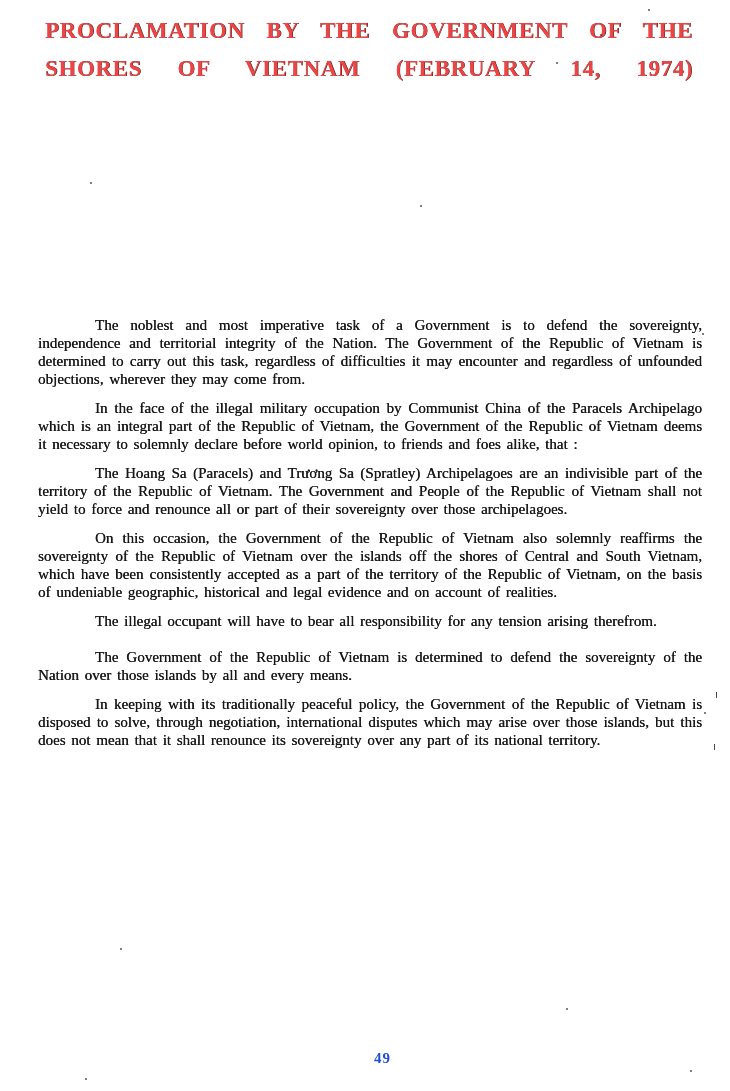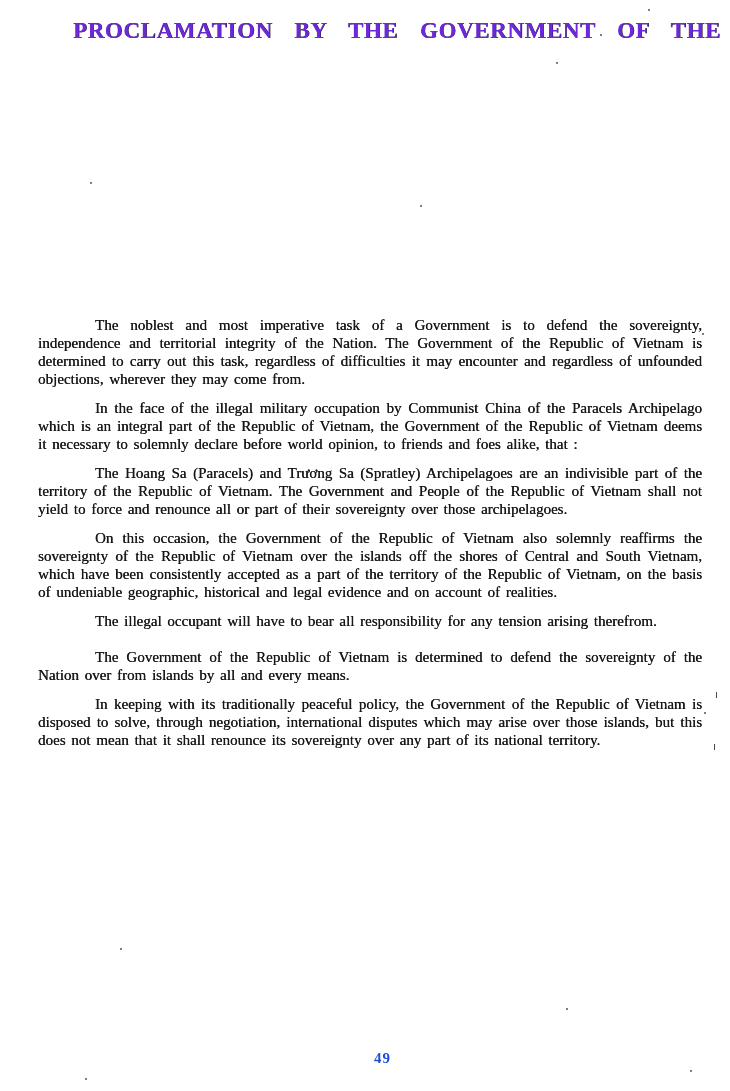--- a/index.html
+++ b/index.html
@@ -14,23 +14,22 @@
   }
   .title-block {
     position: absolute;
     left: 45px;
     top: 12px;
     width: 648px;
     font-weight: 700;
     font-size: 23px;
     line-height: 38px;
     letter-spacing: 0.6px;
-    color: #6d28d9;
+    color: #ef4444;
     text-shadow: 0.4px 0.3px 0 #1a1a1a;
-    margin-left: 28px;
   }
   .title-line {
     text-align: justify;
     text-align-last: justify;
     -moz-text-align-last: justify;
   }
   .body-text {
     position: absolute;
     left: 38px;
     top: 316px;
@@ -66,29 +65,30 @@
   }
   .speck.v { width: 1px; height: 6px; border-radius: 0; opacity: 0.8; }
 </style>
 </head>
 <body>
 
 <div class="page">
 
   <div class="title-block">
     <div class="title-line">PROCLAMATION BY THE GOVERNMENT OF THE</div>
+    <div class="title-line">SHORES OF VIETNAM (FEBRUARY 14, 1974)</div>
   </div>
 
   <div class="body-text">
     <p>The noblest and most imperative task of a Government is to defend the sovereignty, independence and territorial integrity of the Nation. The Government of the Republic of Vietnam is determined to carry out this task, regardless of difficulties it may encounter and regardless of unfounded objections, wherever they may come from.</p>
     <p>In the face of the illegal military occupation by Communist China of the Paracels Archipelago which is an integral part of the Republic of Vietnam, the Government of the Republic of Vietnam deems it necessary to solemnly declare before world opinion, to friends and foes alike, that :</p>
     <p>The Hoang Sa (Paracels) and Trương Sa (Spratley) Archipelagoes are an indivisible part of the territory of the Republic of Vietnam. The Government and People of the Republic of Vietnam shall not yield to force and renounce all or part of their sovereignty over those archipelagoes.</p>
     <p>On this occasion, the Government of the Republic of Vietnam also solemnly reaffirms the sovereignty of the Republic of Vietnam over the islands off the shores of Central and South Vietnam, which have been consistently accepted as a part of the territory of the Republic of Vietnam, on the basis of undeniable geographic, historical and legal evidence and on account of realities.</p>
     <p>The illegal occupant will have to bear all responsibility for any tension arising therefrom.</p>
-    <p class="gap-before">The Government of the Republic of Vietnam is determined to defend the sovereignty of the Nation over from islands by all and every means.</p>
+    <p class="gap-before">The Government of the Republic of Vietnam is determined to defend the sovereignty of the Nation over those islands by all and every means.</p>
     <p>In keeping with its traditionally peaceful policy, the Government of the Republic of Vietnam is disposed to solve, through negotiation, international disputes which may arise over those islands, but this does not mean that it shall renounce its sovereignty over any part of its national territory.</p>
   </div>
 
   <div class="page-number">49</div>
 
   <div class="speck" style="left:648px; top:9px;"></div>
   <div class="speck" style="left:600px; top:34px;"></div>
   <div class="speck" style="left:556px; top:62px;"></div>
   <div class="speck" style="left:90px; top:182px;"></div>
   <div class="speck" style="left:420px; top:205px;"></div>

